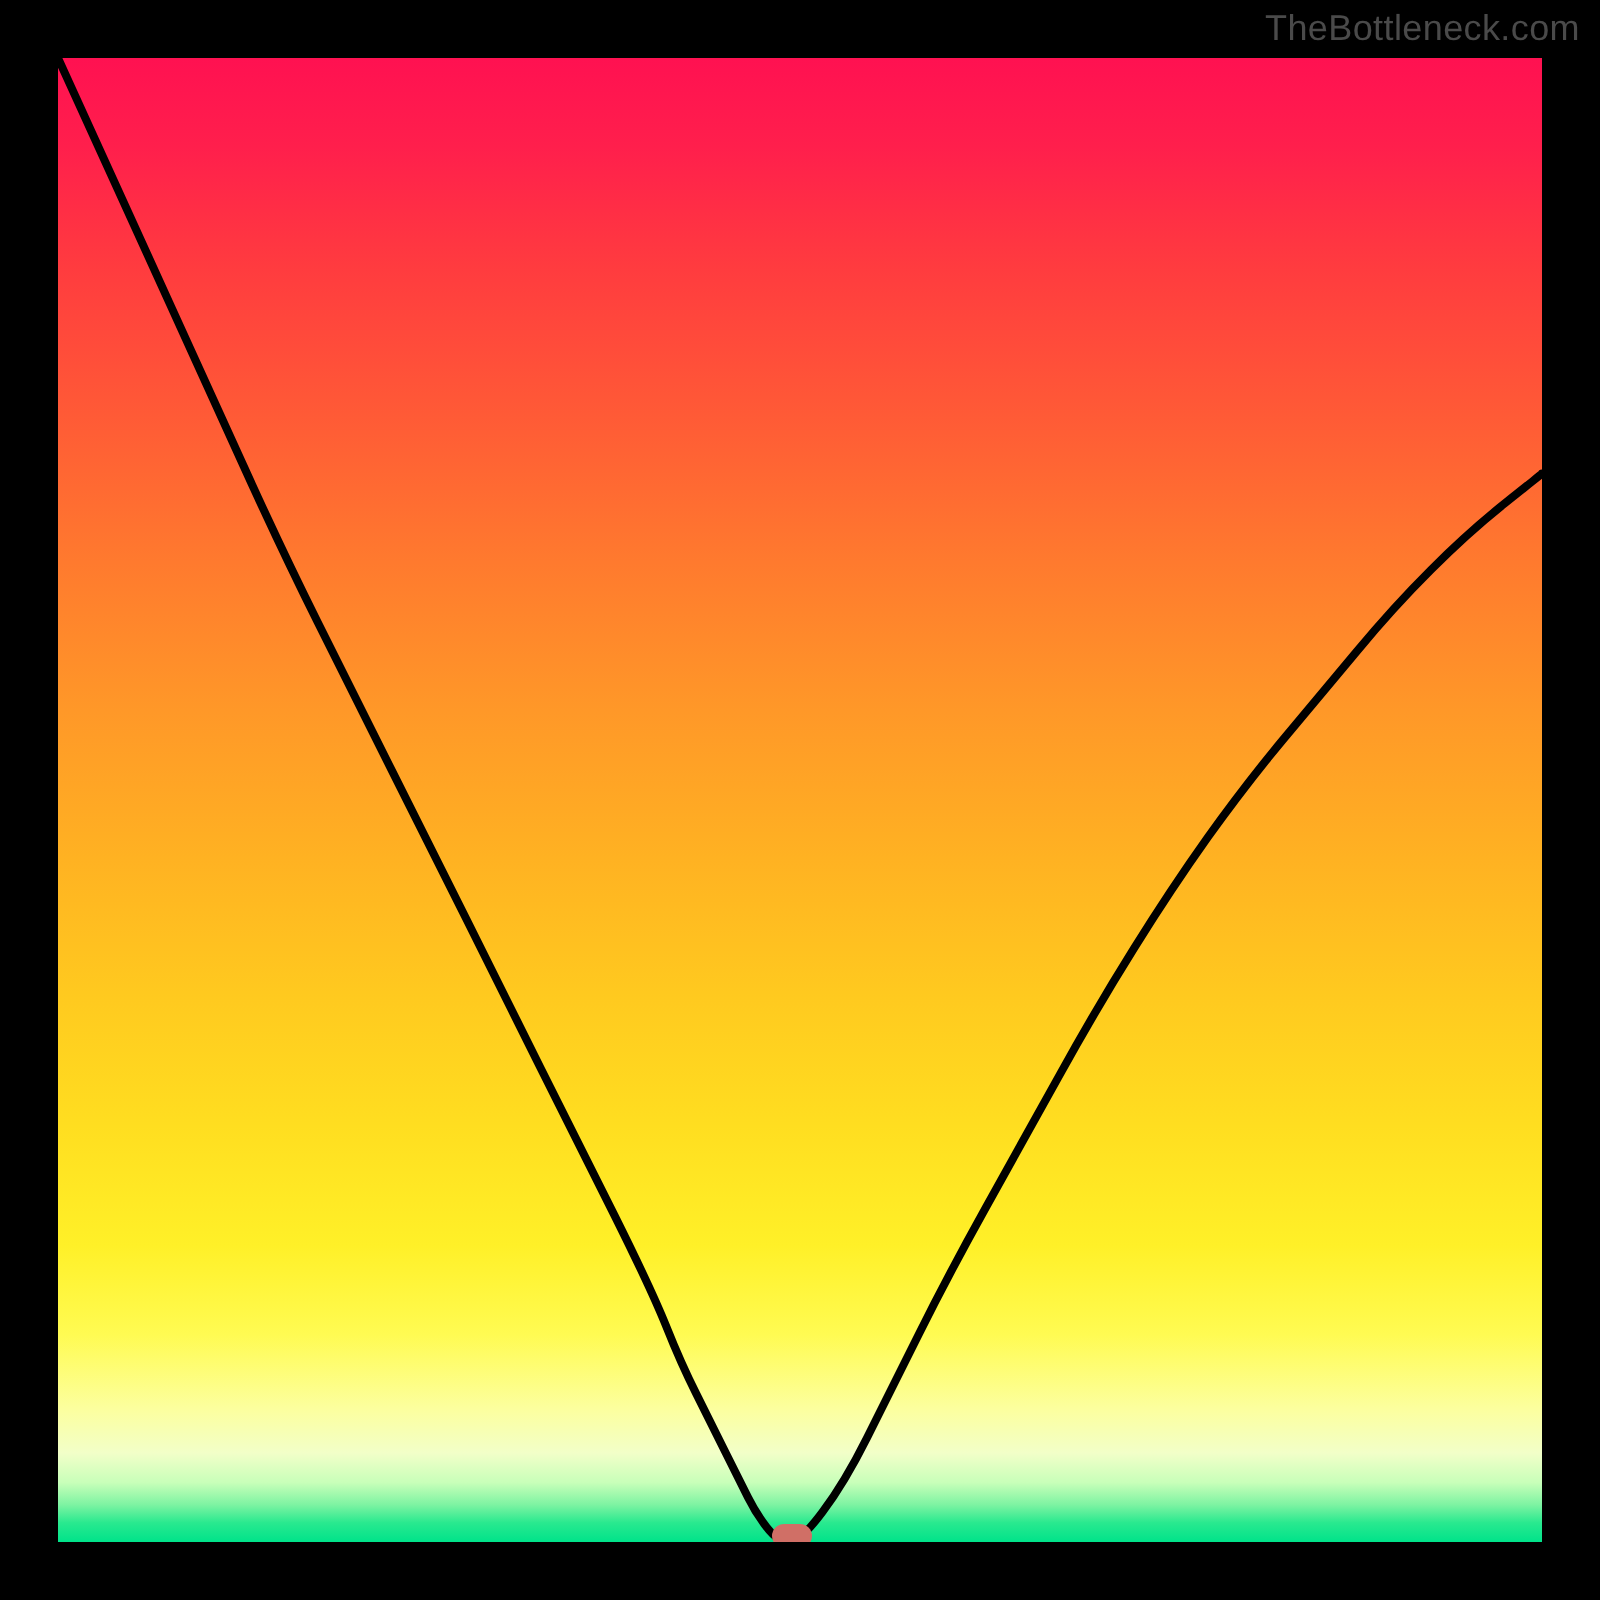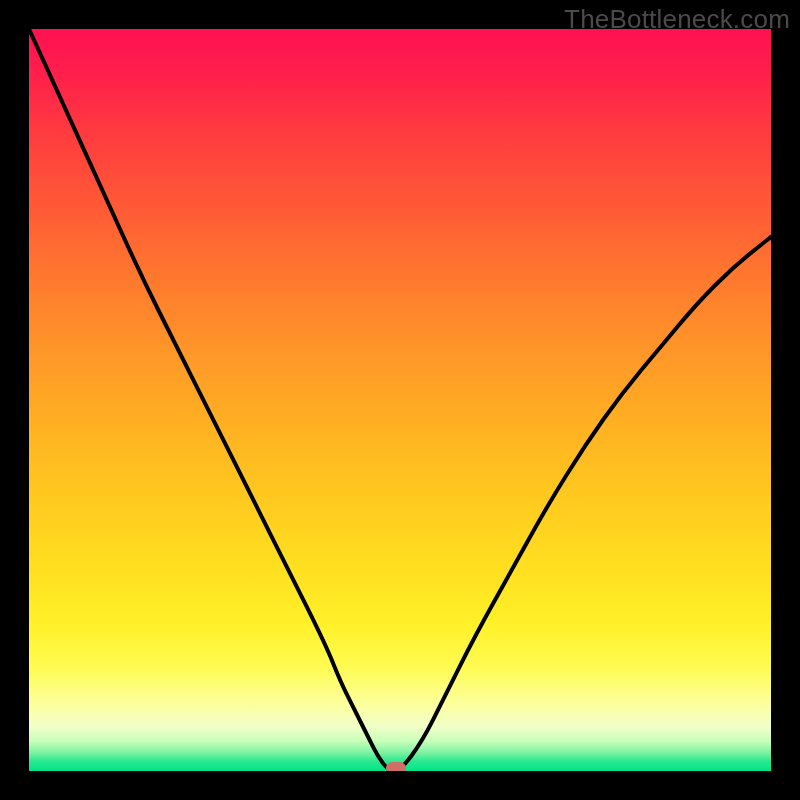--- a/index.html
+++ b/index.html
@@ -15,21 +15,21 @@
     position: relative;
     width: 800px;
     height: 800px;
     background: #000;
   }
   .watermark {
     position: absolute;
     top: 4px;
     right: 10px;
     color: #4a4a4a;
-    font-size: 26px;
+    font-size: 18px;
     font-weight: 500;
     letter-spacing: 0.2px;
     z-index: 10;
     margin-left: 12px;
   }
   .plot-area {
     position: absolute;
     left: 29px;
     top: 29px;
     width: 742px;

